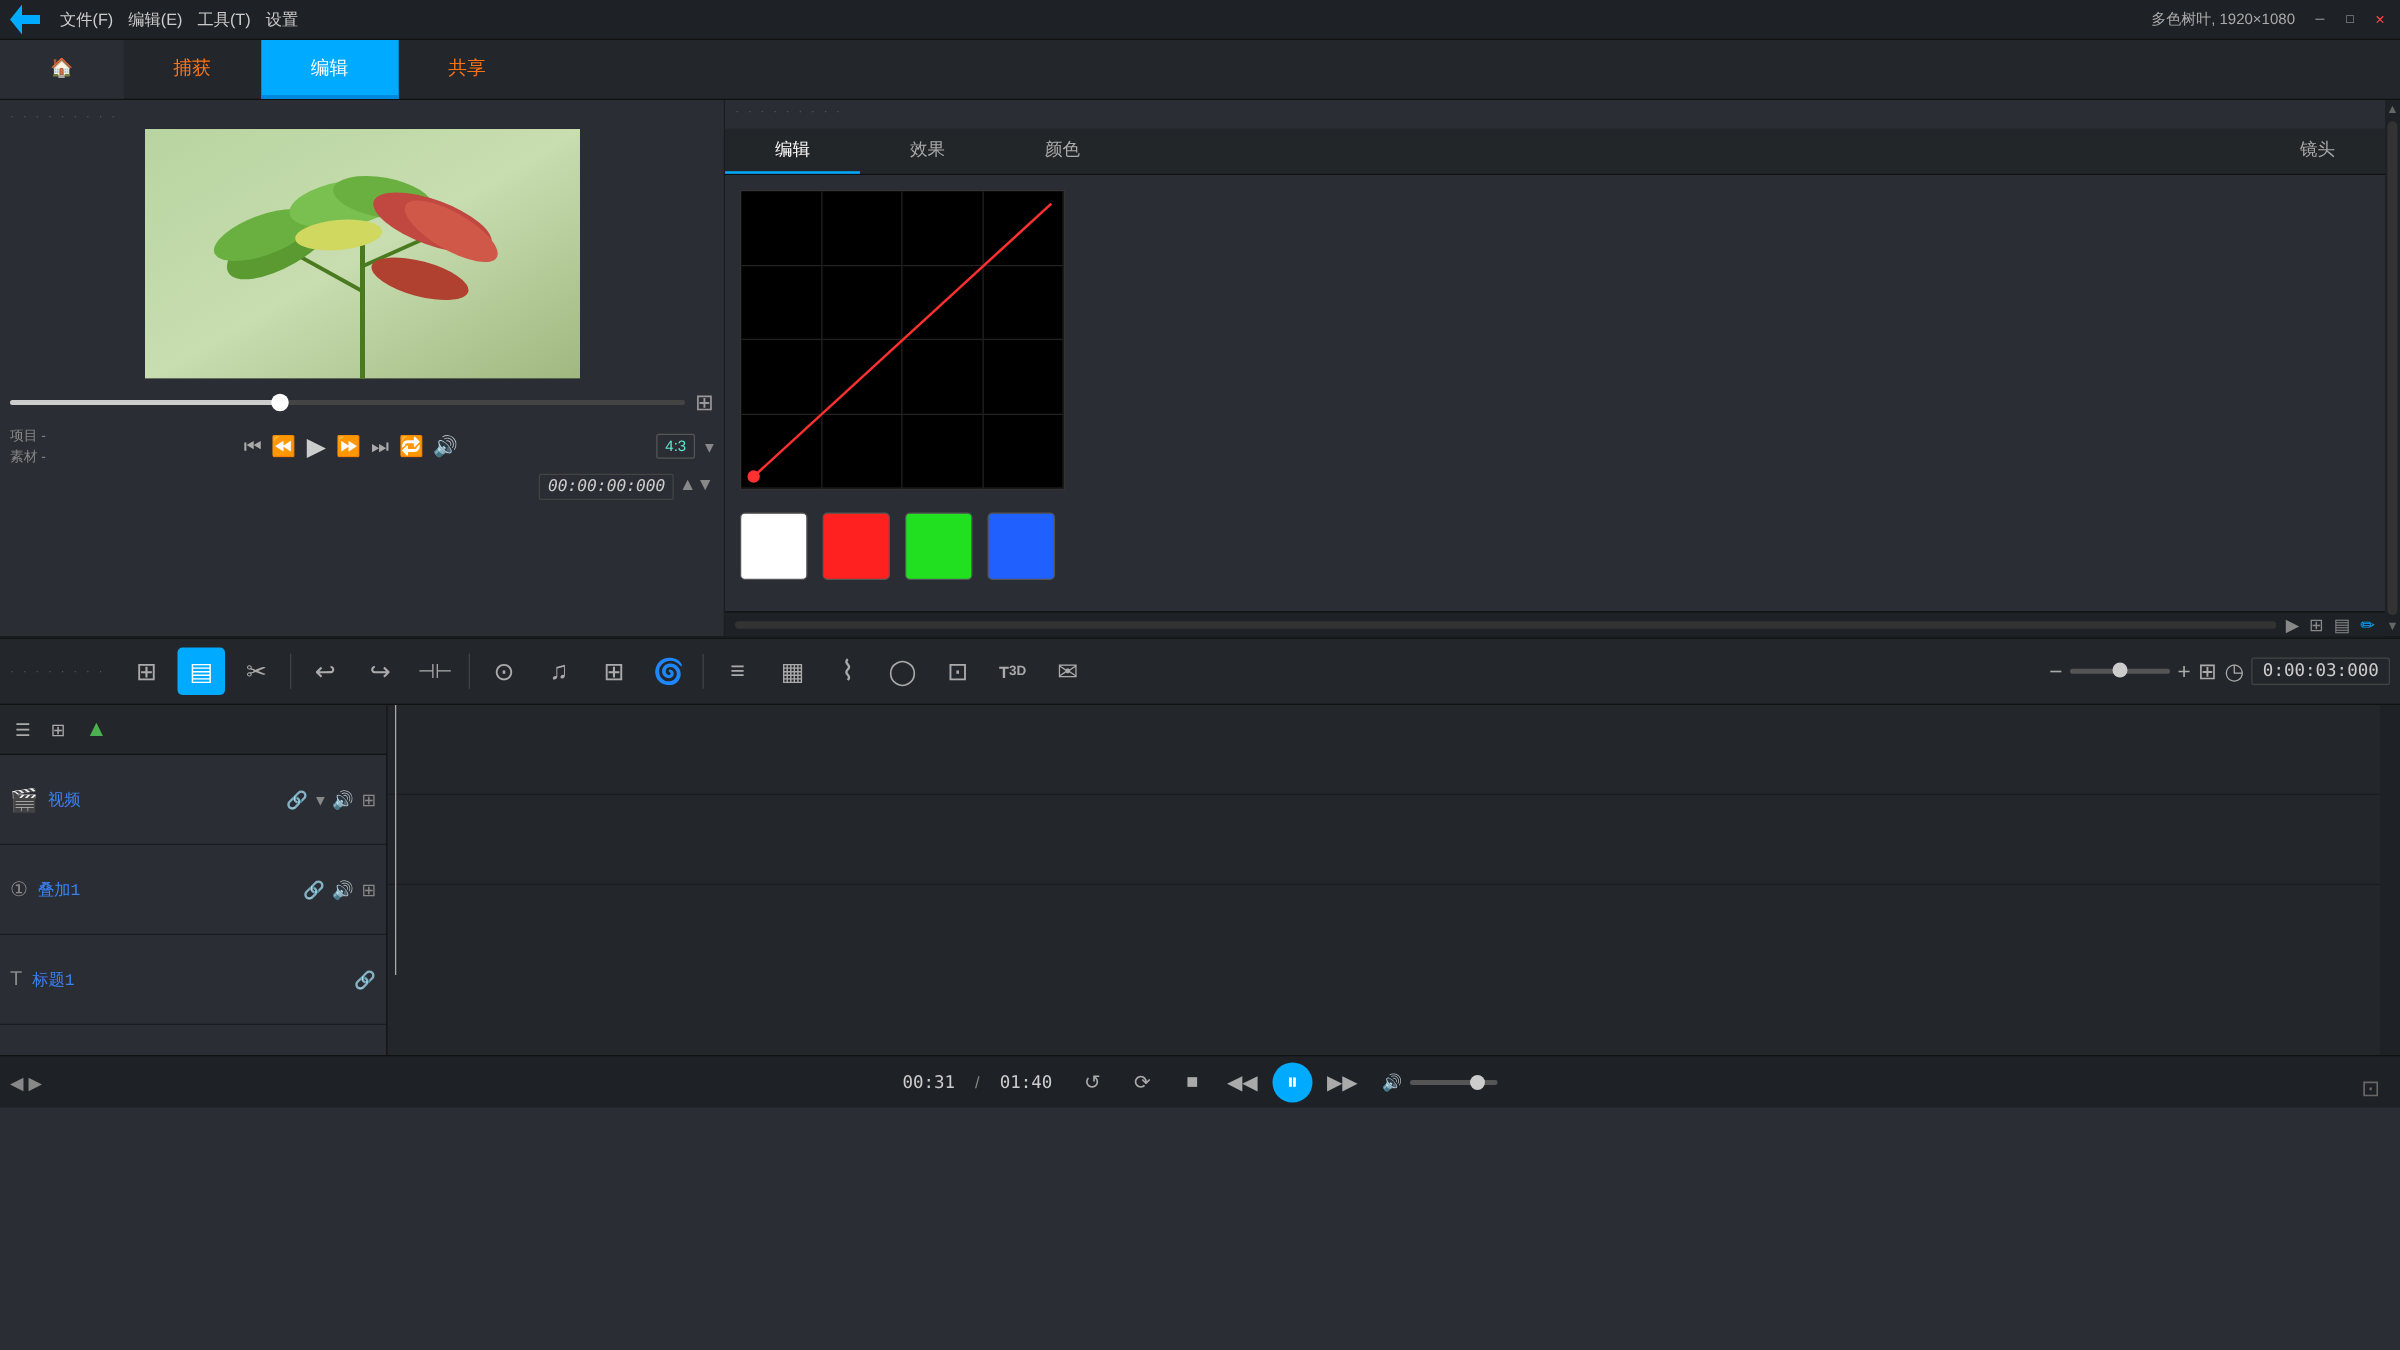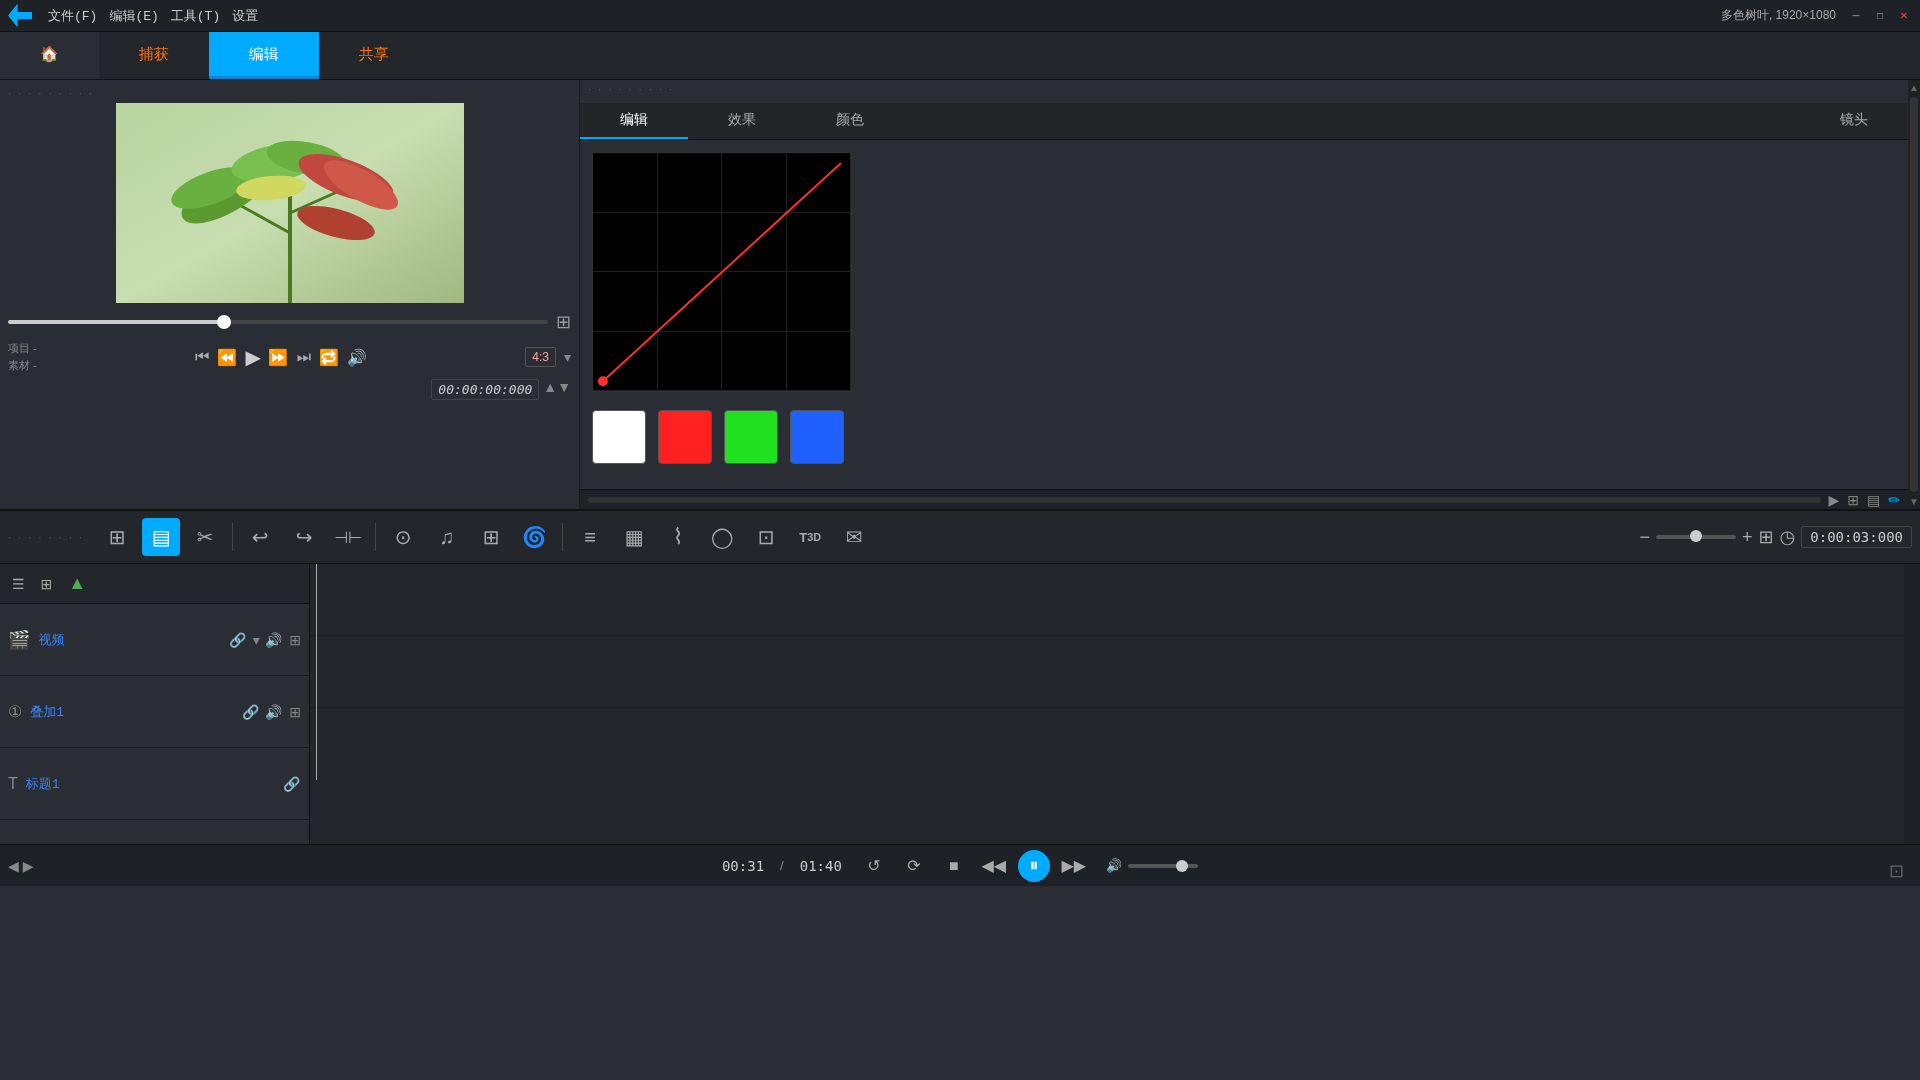--- a/index.html
+++ b/index.html
@@ -21,21 +21,20 @@
       display: flex;
       align-items: center;
       justify-content: space-between;
       padding: 0 8px;
       border-bottom: 1px solid #111;
     }
     .title-bar-left {
       display: flex;
       align-items: center;
       gap: 16px;
-      font-family: Liberation Mono, monospace;
     }
     .app-logo {
       width: 24px;
       height: 24px;
       background: #00aaff;
       clip-path: polygon(0 50%, 40% 0, 40% 35%, 100% 35%, 100% 65%, 40% 65%, 40% 100%);
     }
     .menu-items {
       display: flex;
       gap: 12px;
@@ -194,21 +193,21 @@
     .ctrl-btn {
       font-size: 16px;
       color: #aaa;
       cursor: pointer;
     }
     .aspect-btn {
       border: 1px solid #555;
       padding: 2px 6px;
       border-radius: 2px;
       font-size: 12px;
-      color: #fca5a5;
+      color: #5eead4;
       cursor: pointer;
     }
     .timecode {
       font-size: 13px;
       color: #ccc;
       font-family: monospace;
       border: 1px solid #444;
       padding: 2px 6px;
       border-radius: 2px;
     }

